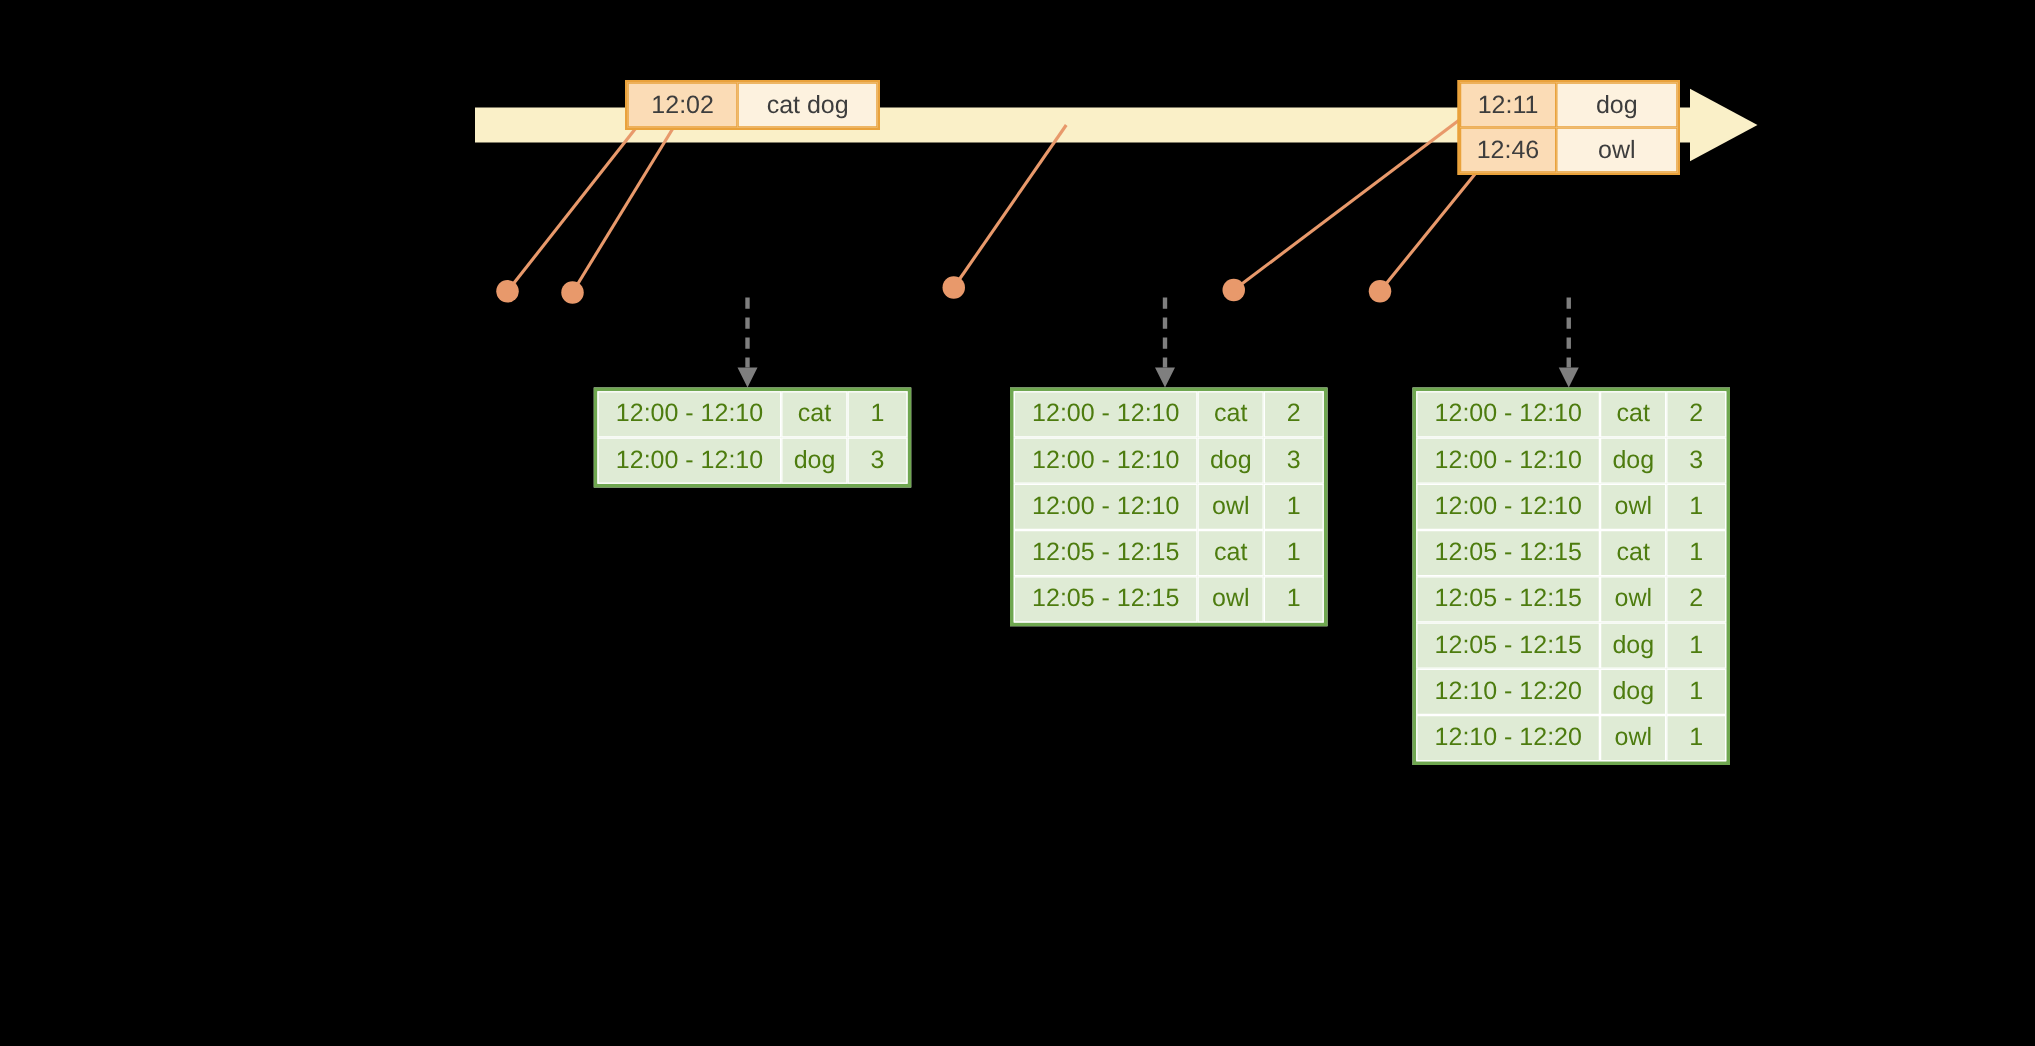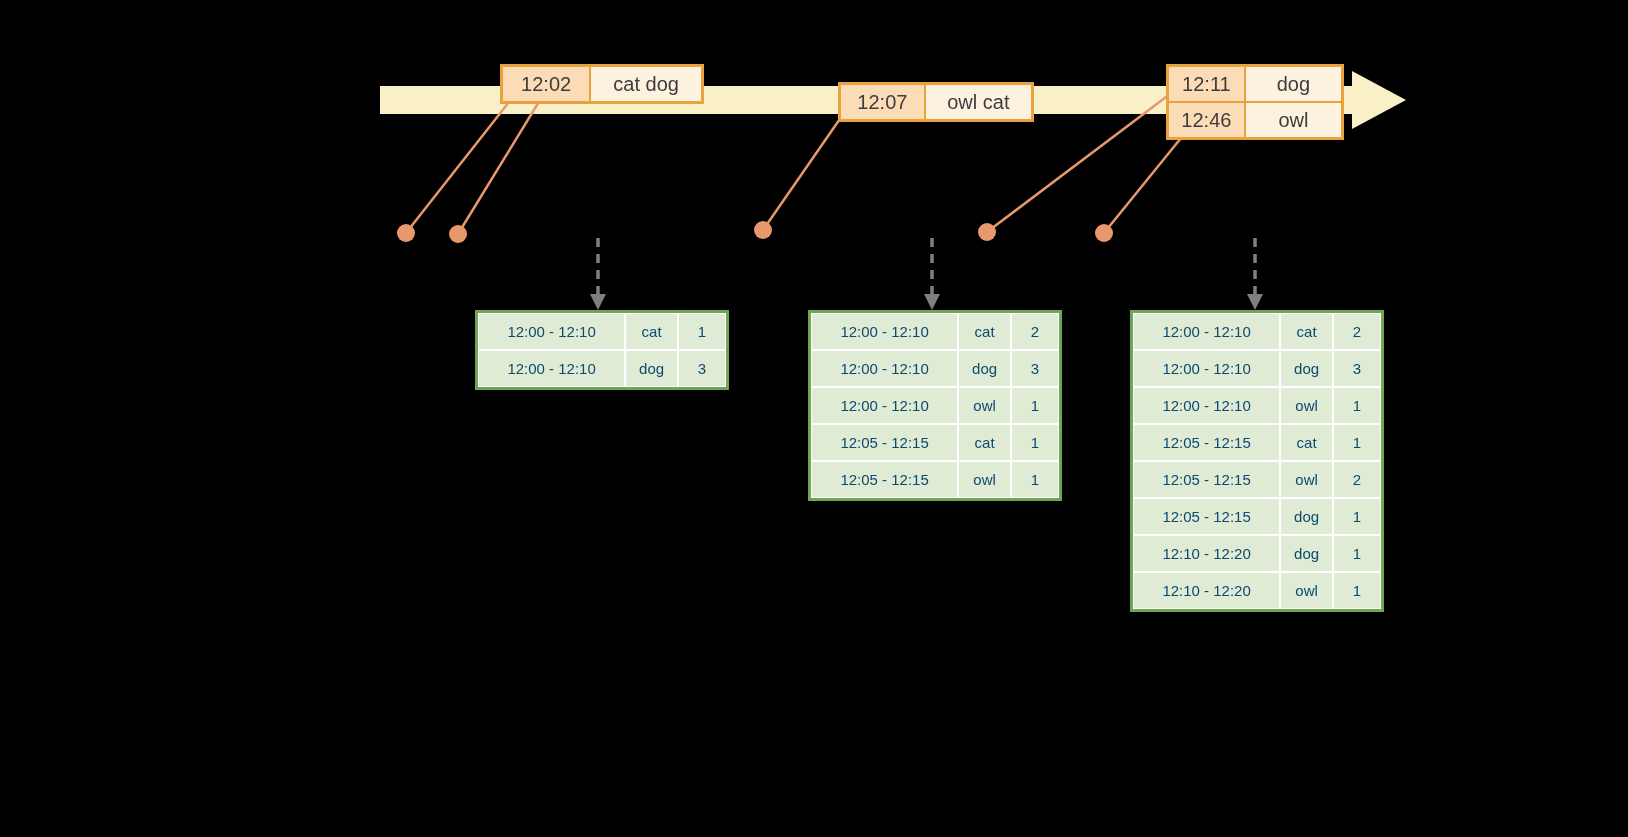--- a/index.html
+++ b/index.html
@@ -54,22 +54,22 @@
     flex-direction: column;
     width: 248px;
     border: 3px solid #6FA750;
     background: #FFFFFF;
   }
   .table-row { display: flex; height: 37px; }
   .result-table .cell {
     display: flex;
     align-items: center;
     justify-content: center;
-    font-size: 15px;
-    color: #0c4a6e;
+    font-size: 20px;
+    color: #4d7c0f;
     background: #DFEBD5;
     border: 1px solid #FFFFFF;
   }
   .result-table .range-cell { width: 60%; }
   .result-table .word-cell { width: 21%; }
   .result-table .count-cell { width: 19%; }
 </style>
 </head>
 <body>
 
@@ -110,26 +110,20 @@
     </g>
   </svg>
 
   <div class="event-box" style="left:500px; top:64px; width:200px;">
       <div class="event-row">
         <div class="cell time-cell">12:02</div>
         <div class="cell word-cell">cat dog</div>
       </div>
     </div>
 
-  <div class="event-box" style="left:838px; top:82px; width:192px;">
-      <div class="event-row">
-        <div class="cell time-cell">12:07</div>
-        <div class="cell word-cell">owl cat</div>
-      </div>
-    </div>
 
   <div class="event-box" style="left:1166px; top:64px; width:174px;">
       <div class="event-row">
         <div class="cell time-cell">12:11</div>
         <div class="cell word-cell">dog</div>
       </div>
       <div class="event-row">
         <div class="cell time-cell">12:46</div>
         <div class="cell word-cell">owl</div>
       </div>

